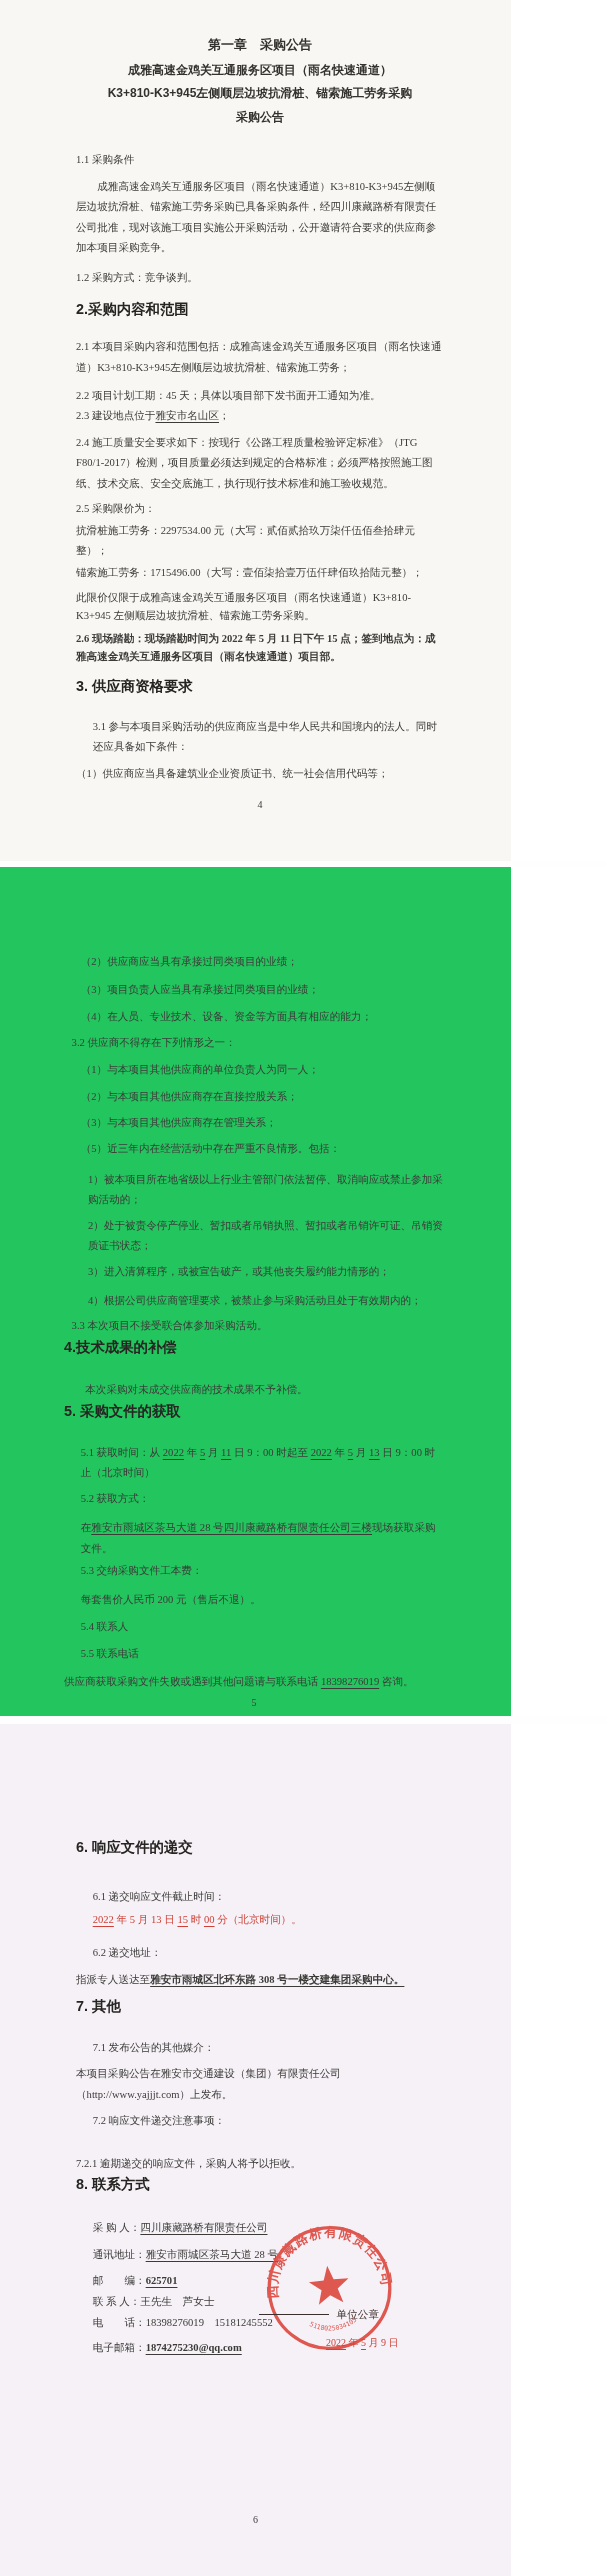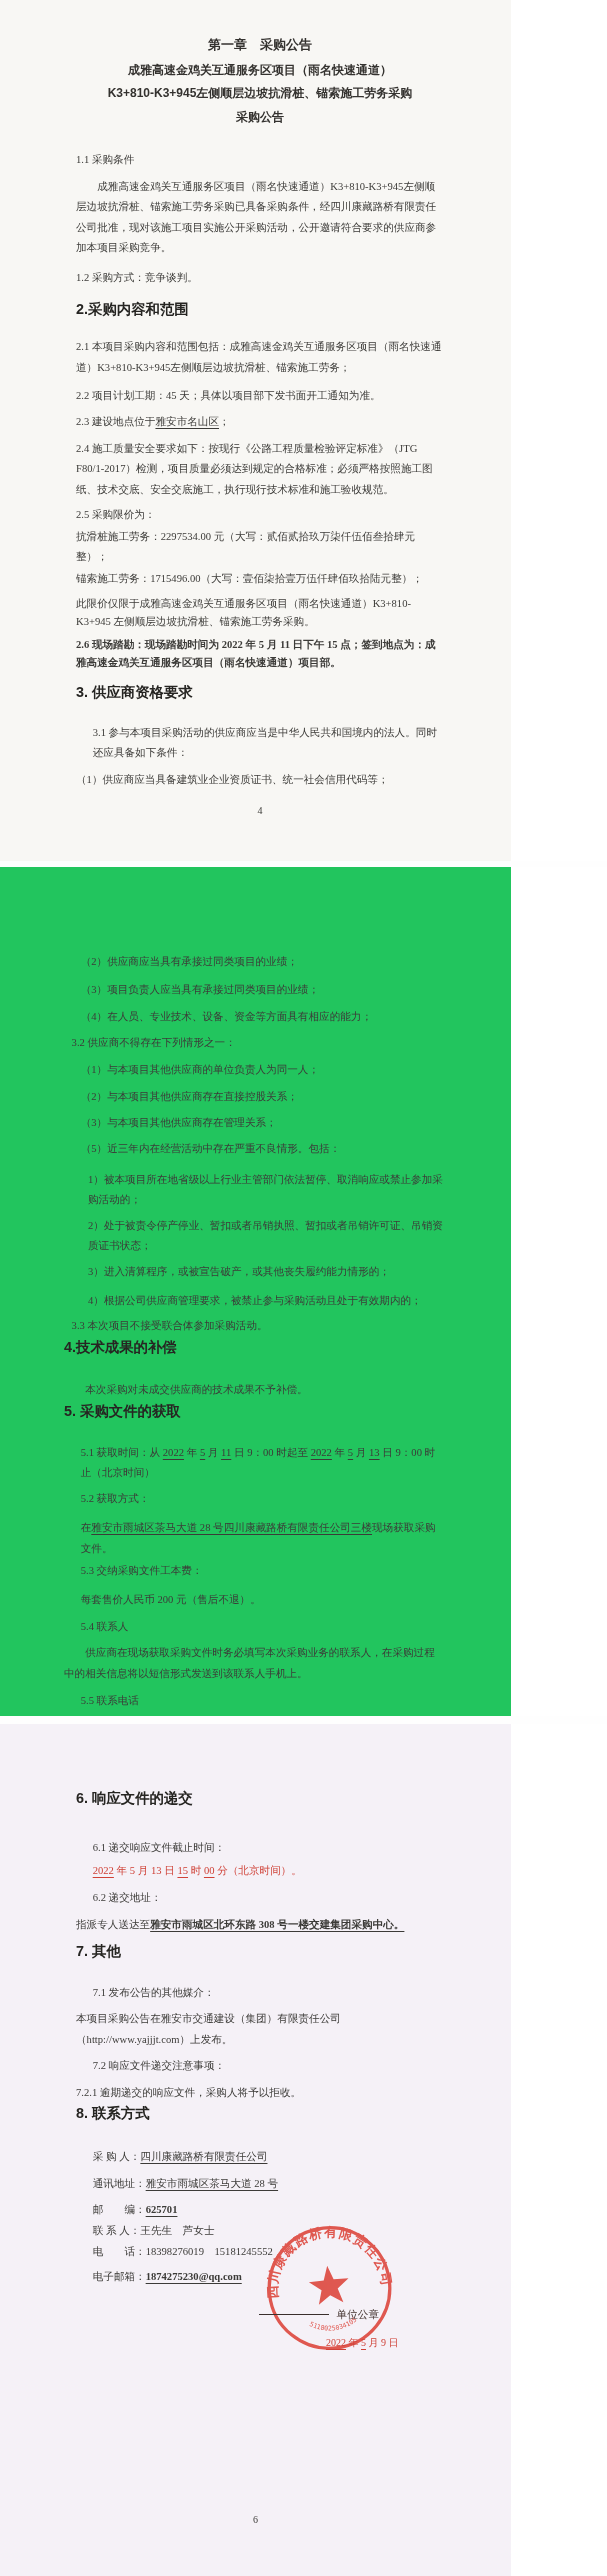--- a/index.html
+++ b/index.html
@@ -44,21 +44,21 @@
   <p class="tC tt" style="margin-top:3px">K3+810-K3+945左侧顺层边坡抗滑桩、锚索施工劳务采购</p>
   <p class="tC tt" style="margin-top:4.6px">采购公告</p>
 
   <p style="margin-top:23px">1.1 采购条件</p>
   <p class="ind" style="margin-top:6px">成雅高速金鸡关互通服务区项目（雨名快速通道）K3+810-K3+945左侧顺层边坡抗滑桩、锚索施工劳务采购已具备采购条件，经四川康藏路桥有限责任公司批准，现对该施工项目实施公开采购活动，公开邀请符合要求的供应商参加本项目采购竞争。</p>
   <p style="margin-top:9px">1.2 采购方式：竞争谈判。</p>
 
   <p class="hd" style="margin-top:10.6px">2.采购内容和范围</p>
   <p style="margin-top:18px">2.1 本项目采购内容和范围包括：成雅高速金鸡关互通服务区项目（雨名快速通道）K3+810-K3+945左侧顺层边坡抗滑桩、锚索施工劳务；</p>
   <p style="margin-top:7.6px">2.2 项目计划工期：45 天；具体以项目部下发书面开工通知为准。</p>
-  <p style="margin-top:6px"><span>2.3 建设地点位于</span><span class="u">雅安市名山区</span><span>；</span></p>
+  <p style=""><span>2.3 建设地点位于</span><span class="u">雅安市名山区</span><span>；</span></p>
   <p style="margin-top:6px">2.4 施工质量安全要求如下：按现行《公路工程质量检验评定标准》（JTG F80/1-2017）检测，项目质量必须达到规定的合格标准；必须严格按照施工图纸、技术交底、安全交底施工，执行现行技术标准和施工验收规范。</p>
   <p style="margin-top:4.6px">2.5 采购限价为：</p>
   <p style="margin-top:1.5px">抗滑桩施工劳务：2297534.00 元（大写：贰佰贰拾玖万柒仟伍佰叁拾肆元整）；</p>
   <p style="margin-top:1.5px">锚索施工劳务：1715496.00（大写：壹佰柒拾壹万伍仟肆佰玖拾陆元整）；</p>
   <p class="tight" style="margin-top:5.3px">此限价仅限于成雅高速金鸡关互通服务区项目（雨名快速通道）K3+810-K3+945 左侧顺层边坡抗滑桩、锚索施工劳务采购。</p>
   <p class="b tight" style="margin-top:4.6px">2.6 现场踏勘：现场踏勘时间为 2022 年 5 月 11 日下午 15 点；签到地点为：成雅高速金鸡关互通服务区项目（雨名快速通道）项目部。</p>
 
   <p class="hd" style="margin-top:10.6px">3. 供应商资格要求</p>
   <p class="pl2" style="margin-top:20px">3.1 参与本项目采购活动的供应商应当是中华人民共和国境内的法人。同时还应具备如下条件：</p>
   <p style="margin-top:6px">（1）供应商应当具备建筑业企业资质证书、统一社会信用代码等；</p>
@@ -85,40 +85,39 @@
   <p class="hd" style="margin-top:0">4.技术成果的补偿</p>
   <p class="ind" style="margin-top:23px">本次采购对未成交供应商的技术成果不予补偿。</p>
   <p class="hd" style="margin-top:0.8px">5. 采购文件的获取</p>
 
   <p class="pl2" style="margin-top:21px"><span>5.1 获取时间：从 </span><span class="u">2022</span><span> 年 </span><span class="u">5</span><span> 月 </span><span class="u">11</span><span> 日 9：00 时起至 </span><span class="u">2022</span><span> 年 </span><span class="u">5</span><span> 月 </span><span class="u">13</span><span> 日 9：00 时止（北京时间）</span></p>
   <p class="pl2" style="margin-top:4.6px">5.2 获取方式：</p>
   <p class="pl2" style="margin-top:9px"><span>在</span><span class="u">雅安市雨城区茶马大道 28 号四川康藏路桥有限责任公司三楼</span><span>现场获取采购文件。</span></p>
   <p class="pl2" style="margin-top:2.3px">5.3 交纳采购文件工本费：</p>
   <p class="pl2" style="margin-top:8.3px">每套售价人民币 200 元（售后不退）。</p>
   <p class="pl2" style="margin-top:6px">5.4 联系人</p>
-  <p class="ind" style="margin-top:6px">供应商在现场获取采购文件时务必填写本次采购业务的联系人，在采购过程中的相关信息将以短信形式发送到该联系人手机上。</p>
   <p class="pl2" style="margin-top:6.8px">5.5 联系电话</p>
   <p style="margin-top:7.6px"><span>供应商获取采购文件失败或遇到其他问题请与联系电话 </span><span class="u">18398276019</span><span> 咨询。</span></p>
   <p class="pageno" style="margin-top:0.8px">5</p>
 </div>
 
 <div class="gap2"></div>
 
 <div class="page" id="page3">
-  <p class="hd" style="margin-top:64px">6. 响应文件的递交</p>
+  <p class="hd" style="margin-top:113px">6. 响应文件的递交</p>
   <p class="pl2" style="margin-top:30px">6.1 递交响应文件截止时间：</p>
   <p class="pl2 red" style="margin-top:2.3px"><span class="u">2022</span><span> 年 5 月 13 日 </span><span class="u">15</span><span> 时 </span><span class="u">00</span><span> 分（北京时间）。</span></p>
-  <p class="pl2" style="margin-top:7px">6.2 递交地址：</p>
+  <p class="pl2" style="margin-top:13px">6.2 递交地址：</p>
   <p style="margin-top:6px"><span>指派专人送达至</span><span class="u b">雅安市雨城区北环东路 308 号一楼交建集团采购中心。</span></p>
 
   <p class="hd" style="margin-top:6px">7. 其他</p>
   <p class="pl2" style="margin-top:21px">7.1 发布公告的其他媒介：</p>
   <p style="margin-top:6px">本项目采购公告在雅安市交通建设（集团）有限责任公司（http://www.yajjjt.com）上发布。</p>
   <p class="pl2" style="margin-top:6px">7.2 响应文件递交注意事项：</p>
-  <p style="margin-top:6px">7.2.1 逾期递交的响应文件，采购人将予以拒收。</p>
+  <p style="margin-top:22px">7.2.1 逾期递交的响应文件，采购人将予以拒收。</p>
 
   <p class="hd" style="margin-top:0">8. 联系方式</p>
   <p class="pl2" style="margin-top:23.5px"><span>采 购 人：</span><span class="u">四川康藏路桥有限责任公司</span></p>
   <p class="pl2" style="margin-top:6px"><span>通讯地址：</span><span class="u">雅安市雨城区茶马大道 28 号</span></p>
   <p class="pl2" style="margin-top:6px"><span>邮　　编：</span><span class="u b">625701</span></p>
   <p class="pl2" style="margin-top:0"><span>联 系 人：</span><span>王先生　芦女士</span></p>
   <p class="pl2" style="margin-top:0.8px"><span>电　　话：</span><span>18398276019　15181245552</span></p>
   <p class="pl2" style="margin-top:4.6px"><span>电子邮箱：</span><span class="u b">1874275230@qq.com</span></p>
 
   <svg id="seal-svg" viewBox="0 0 200 200" aria-hidden="true">

